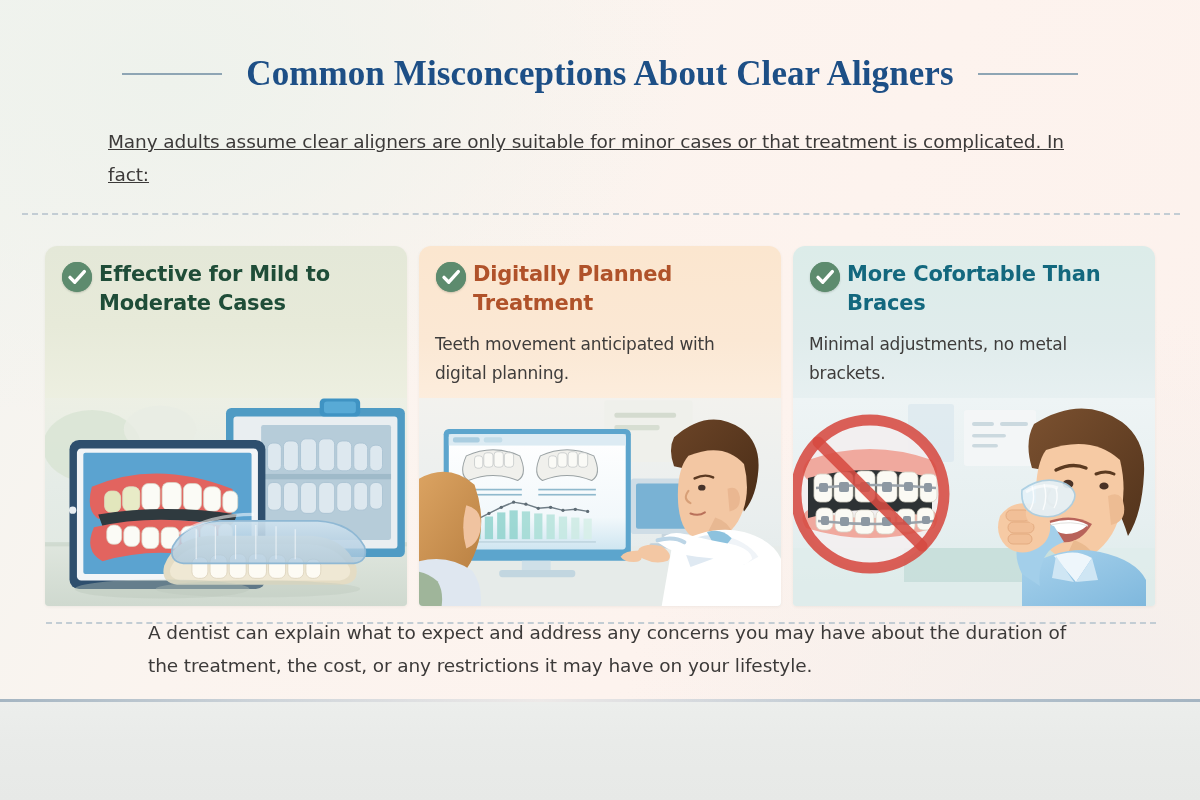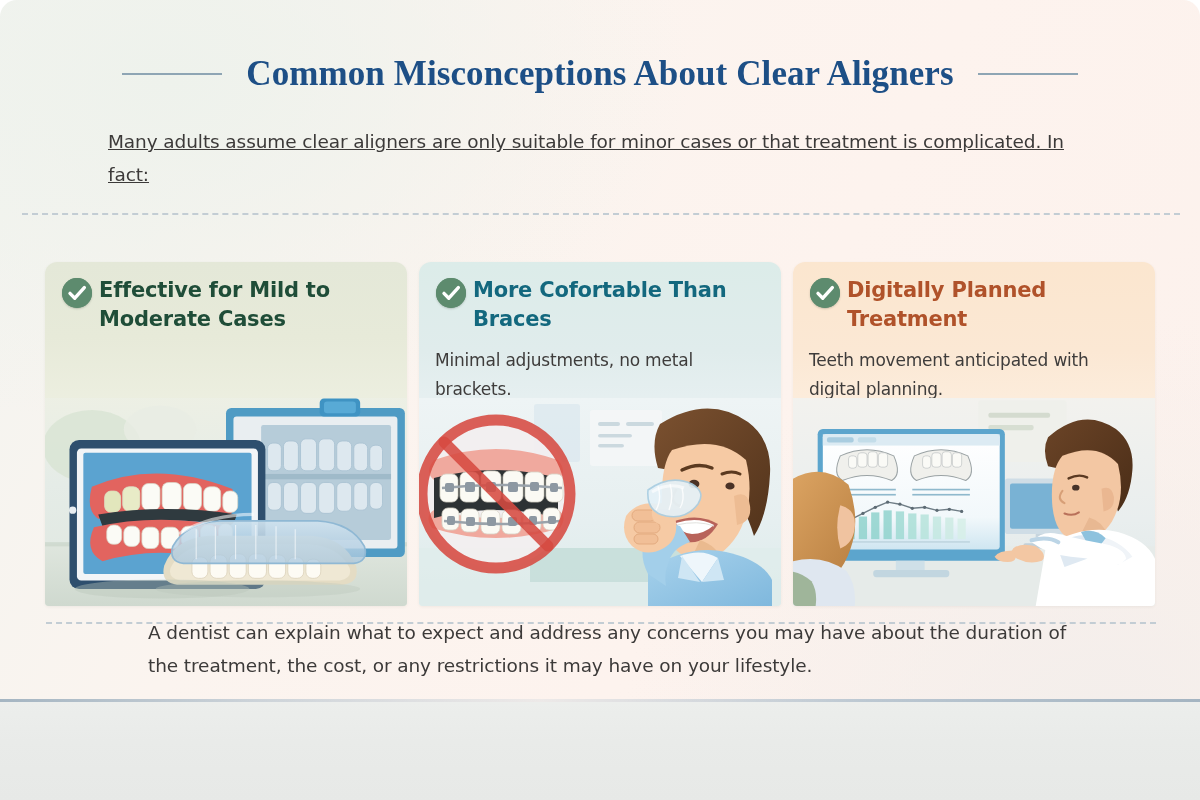--- a/index.html
+++ b/index.html
@@ -11,21 +11,20 @@
     font-family: "Liberation Sans", sans-serif;
   }
 
   #page {
     position: relative;
     width: 1200px; height: 800px;
     background:
       radial-gradient(ellipse 900px 600px at 14% 10%, #eef2ec 0%, rgba(238,242,236,0) 58%),
       radial-gradient(ellipse 800px 700px at 92% 92%, #f3eeeb 0%, rgba(243,238,235,0) 60%),
       linear-gradient(118deg, #f2f4f0 0%, #fbf4ef 32%, #fdf3ee 60%, #fcf1ec 100%);
-    border-radius: 17px;
   }
 
   
   #canvas {
     position: absolute;
     left: 0; top: 0; width: 1200px; height: 702px;
     overflow: hidden;
   }
 
   
@@ -94,21 +93,20 @@
     width: 1110px; height: 360px;
     display: flex;
     gap: 12px;
   }
   .card {
     position: relative;
     flex: 1 1 0;
     border-radius: 12px 12px 4px 4px;
     overflow: hidden;
     box-shadow: 0 1px 3px rgba(90,80,70,.07);
-    margin-top: 16px;
   }
   .card--green { background: linear-gradient(180deg,#e4e8d8 0%, #e7ead9 22%, #eef0e2 46%, #eef0e6 100%); }
   .card--peach { background: linear-gradient(180deg,#fbe6cf 0%, #fbe8d4 26%, #fdf0e2 52%, #fdf3ea 100%); }
   .card--blue  { background: linear-gradient(180deg,#dcece9 0%, #e0ecec 26%, #ebf2f4 52%, #f0f5f7 100%); }
 
   .card-head {
     position: relative;
     padding: 14px 18px 0 16px;
     min-height: 78px;
   }
@@ -302,159 +300,20 @@
                   <path d="M179 132 v32"></path>
                 <path d="M198 132 v32"></path>
                   <path d="M217 133 v31"></path>
                   <path d="M235 136 v28"></path>
               </g>
               <path d="M126 140 q30 -18 70 -18" fill="none" stroke="#ffffff" stroke-width="3" opacity=".55"></path>
             </g>
 
             <ellipse cx="110" cy="192" rx="82" ry="9" fill="#b9c6ba" opacity=".4"></ellipse>
             <ellipse cx="200" cy="192" rx="96" ry="8" fill="#b9c6ba" opacity=".35"></ellipse>
-          </svg>
-        </div>
-      </div>
-
-      <div class="card card--blue">
-        <div class="card-head">
-          <span class="check-icon">
-            <svg viewBox="0 0 30 30" aria-hidden="true">
-              <circle cx="15" cy="15" r="15" fill="#5d8b6e"></circle>
-              <path d="M8 15.4 L12.8 20.2 L22.3 9.6" fill="none" stroke="#ffffff" stroke-width="3.4" stroke-linecap="round" stroke-linejoin="round"></path>
-            </svg>
-          </span>
-          <div class="card-title">More Cofortable Than Braces</div>
-        </div>
-        <div class="card-body">Minimal adjustments, no metal brackets.</div>
-
-        <div class="illus">
-          <svg viewBox="0 0 380 208" preserveAspectRatio="xMidYMax slice" aria-hidden="true">
-            <defs>
-              <linearGradient id="c3bg" x1="0" y1="0" x2="0" y2="1">
-                <stop offset="0" stop-color="#eef4f5"></stop>
-                <stop offset=".6" stop-color="#e6eff0"></stop>
-                <stop offset="1" stop-color="#dcebea"></stop>
-              </linearGradient>
-              <linearGradient id="c3hair" x1="0" y1="0" x2="1" y2="1">
-                <stop offset="0" stop-color="#7b5130"></stop>
-                <stop offset="1" stop-color="#52331b"></stop>
-              </linearGradient>
-              <linearGradient id="c3shirt" x1="0" y1="0" x2="1" y2="1">
-                <stop offset="0" stop-color="#a8d2ec"></stop>
-                <stop offset="1" stop-color="#7fb8dd"></stop>
-              </linearGradient>
-            </defs>
-
-            <rect x="0" y="0" width="380" height="208" fill="url(#c3bg)"></rect>
-
-            <rect x="124" y="6" width="46" height="58" rx="3" fill="#dde9ef" opacity=".85"></rect>
-            <rect x="180" y="12" width="72" height="56" rx="3" fill="#f4f6f7" opacity=".9"></rect>
-            <g fill="#c7d6dd" opacity=".9">
-              <rect x="188" y="24" width="22" height="4" rx="2"></rect>
-              <rect x="216" y="24" width="28" height="4" rx="2"></rect>
-              <rect x="188" y="36" width="34" height="3.5" rx="2"></rect>
-              <rect x="188" y="46" width="26" height="3.5" rx="2"></rect>
-            </g>
-            <rect x="0" y="150" width="380" height="58" fill="#dfeceb" opacity=".85"></rect>
-            <rect x="120" y="150" width="160" height="34" fill="#b6d6cf" opacity=".55"></rect>
-
-            <g>
-              <circle cx="86" cy="96" r="74" fill="#f3eef0" opacity=".9"></circle>
-
-              <path d="M24 62 q62 -22 124 0 q10 12 0 20 q-62 -16 -124 0 q-10 -8 0 -20z" fill="#f0a99e"></path>
-              <path d="M22 130 q64 20 128 0 q8 -12 -2 -18 q-62 16 -124 0 q-10 6 -2 18z" fill="#f0a99e"></path>
-              <path d="M24 80 q62 -16 124 0 l0 40 q-62 -16 -124 0z" fill="#2d3234"></path>
-
-              <g fill="#fbfaf4" stroke="#d7d3c7" stroke-width=".8">
-                <rect x="30" y="76" width="18" height="28" rx="6"></rect>
-                <rect x="50" y="74" width="19" height="30" rx="6"></rect>
-                <rect x="71" y="73" width="20" height="31" rx="6"></rect>
-                <rect x="93" y="73" width="20" height="31" rx="6"></rect>
-                <rect x="115" y="74" width="19" height="30" rx="6"></rect>
-                <rect x="136" y="76" width="17" height="28" rx="6"></rect>
-              </g>
-
-              <g fill="#fbfaf4" stroke="#d7d3c7" stroke-width=".8">
-                <rect x="32" y="110" width="17" height="22" rx="6"></rect>
-                <rect x="51" y="111" width="18" height="23" rx="6"></rect>
-                <rect x="71" y="112" width="19" height="24" rx="6"></rect>
-                <rect x="92" y="112" width="19" height="24" rx="6"></rect>
-                <rect x="113" y="111" width="18" height="23" rx="6"></rect>
-                <rect x="133" y="110" width="17" height="22" rx="6"></rect>
-              </g>
-
-              <path d="M32 90 q58 -6 120 0" fill="none" stroke="#9aa3ab" stroke-width="2.4"></path>
-              <path d="M34 123 q58 6 116 0" fill="none" stroke="#9aa3ab" stroke-width="2.4"></path>
-
-              <g fill="#8d98a2">
-                <rect x="35" y="85" width="9" height="9" rx="2"></rect>
-                  <rect x="55" y="84" width="10" height="10" rx="2"></rect>
-                <rect x="76" y="84" width="10" height="10" rx="2"></rect>
-                  <rect x="98" y="84" width="10" height="10" rx="2"></rect>
-                <rect x="120" y="84" width="9" height="9" rx="2"></rect>
-                  <rect x="140" y="85" width="8" height="9" rx="2"></rect>
-                <rect x="37" y="118" width="8" height="9" rx="2"></rect>
-                  <rect x="56" y="119" width="9" height="9" rx="2"></rect>
-                <rect x="77" y="119" width="9" height="9" rx="2"></rect>
-                  <rect x="98" y="119" width="9" height="9" rx="2"></rect>
-                <rect x="119" y="118" width="8" height="9" rx="2"></rect>
-                  <rect x="138" y="118" width="8" height="8" rx="2"></rect>
-              </g>
-
-              <circle cx="86" cy="96" r="74" fill="none" stroke="#d64a41" stroke-width="11" opacity=".88"></circle>
-              <line x1="34" y1="44" x2="138" y2="148" stroke="#d64a41" stroke-width="11" stroke-linecap="round" opacity=".88"></line>
-            </g>
-
-            <g>
-
-              <path d="M250 26 q48 -30 88 -2 q24 18 22 52 q-2 40 -16 62 q-12 -40 -34 -50 q-32 -14 -62 -18 q-8 -26 2 -44z" fill="url(#c3hair)"></path>
-
-              <path d="M262 52 q46 -16 74 10 q10 42 -8 74 q-20 32 -50 24 q-24 -10 -26 -48 q-2 -44 10 -60z" fill="#f6caa4"></path>
-
-              <path d="M324 98 q14 -6 16 10 q2 16 -13 19 z" fill="#edbc93"></path>
-
-              <path d="M272 72 q16 -8 30 -2" fill="none" stroke="#5b3a20" stroke-width="3.4" stroke-linecap="round"></path>
-              <path d="M312 76 q10 -4 18 0" fill="none" stroke="#5b3a20" stroke-width="3" stroke-linecap="round"></path>
-
-              <ellipse cx="284" cy="86" rx="5.4" ry="4.2" fill="#4a3226"></ellipse>
-              <ellipse cx="320" cy="88" rx="4.6" ry="3.6" fill="#4a3226"></ellipse>
-
-              <path d="M266 92 q-8 12 4 16" fill="none" stroke="#dfa87c" stroke-width="2.6" stroke-linecap="round"></path>
-
-              <path d="M262 124 q26 -10 46 2 q-12 20 -30 18 q-16 -4 -16 -20z" fill="#b8635a"></path>
-              <path d="M266 125 q22 -7 38 2 q-10 9 -22 9 q-12 -1 -16 -11z" fill="#ffffff"></path>
-              <path d="M266 127 q22 -5 38 1" fill="none" stroke="#e2e2de" stroke-width="1"></path>
-
-              <path d="M290 142 q18 6 22 22 l-36 8 z" fill="#eaba8f"></path>
-
-              <path d="M238 172 q40 -26 78 -18 q36 8 46 28 l0 26 l-124 0 z" fill="url(#c3shirt)"></path>
-              <path d="M270 158 q22 -8 38 2 l-16 24 z" fill="#eef6fb"></path>
-              <path d="M272 158 l18 26 l-22 -4 z" fill="#cfe6f4"></path>
-              <path d="M308 160 l-16 24 l22 -2 z" fill="#cfe6f4"></path>
-
-              <path d="M238 176 q-12 -24 2 -40 q14 -14 30 -8 l10 16 q-18 6 -22 22 q-4 10 -2 22z" fill="#a3cfea"></path>
-
-              <path d="M216 118 q12 -16 32 -12 q16 4 18 18 q2 18 -12 26 q-18 10 -32 -2 q-12 -12 -6 -30z" fill="#f6caa4"></path>
-              <g fill="#f1bf97" stroke="#e3ab80" stroke-width="1">
-                <rect x="222" y="112" width="24" height="11" rx="5.5"></rect>
-                <rect x="224" y="124" width="26" height="11" rx="5.5"></rect>
-                <rect x="224" y="136" width="24" height="10" rx="5"></rect>
-              </g>
-              <path d="M246 106 q14 -4 18 8 q2 10 -8 12 q-12 2 -14 -8 q-1 -8 4 -12z" fill="#f6caa4"></path>
-
-              <path d="M238 92 q22 -16 44 -6 q14 8 6 20 q-12 16 -32 12 q-20 -4 -18 -26z" fill="#e4f1f8" stroke="#a9cee2" stroke-width="1.6" opacity=".92"></path>
-              <g fill="none" stroke="#ffffff" stroke-width="1.4" opacity=".8">
-                <path d="M248 88 q4 14 -2 24"></path>
-                <path d="M260 86 q4 14 -1 26"></path>
-                <path d="M272 90 q3 12 -2 20"></path>
-              </g>
-              <path d="M242 94 q16 -10 32 -4" fill="none" stroke="#ffffff" stroke-width="3" opacity=".6"></path>
-            </g>
           </svg>
         </div>
       </div>
 
       <div class="card card--peach">
         <div class="card-head">
           <span class="check-icon">
             <svg viewBox="0 0 30 30" aria-hidden="true">
               <circle cx="15" cy="15" r="15" fill="#5d8b6e"></circle>
               <path d="M8 15.4 L12.8 20.2 L22.3 9.6" fill="none" stroke="#ffffff" stroke-width="3.4" stroke-linecap="round" stroke-linejoin="round"></path>
@@ -592,20 +451,159 @@
 
               <path d="M318 168 q-24 -6 -48 -8 q-22 -2 -38 -14 q10 -12 26 -8 q24 6 46 10 q18 4 20 14z" fill="#ffffff"></path>
               <path d="M236 150 q-14 -4 -22 2 q-4 6 4 10 q12 6 24 2 q6 -6 -6 -14z" fill="#f3c7a3"></path>
               <path d="M214 154 q-14 0 -18 6 q4 6 16 5 q8 -2 2 -11z" fill="#f3c7a3"></path>
               <path d="M232 144 q16 -4 26 2" fill="none" stroke="#bcd5e6" stroke-width="4" stroke-linecap="round"></path>
             </g>
           </svg>
         </div>
       </div>
 
+      <div class="card card--blue">
+        <div class="card-head">
+          <span class="check-icon">
+            <svg viewBox="0 0 30 30" aria-hidden="true">
+              <circle cx="15" cy="15" r="15" fill="#5d8b6e"></circle>
+              <path d="M8 15.4 L12.8 20.2 L22.3 9.6" fill="none" stroke="#ffffff" stroke-width="3.4" stroke-linecap="round" stroke-linejoin="round"></path>
+            </svg>
+          </span>
+          <div class="card-title">More Cofortable Than Braces</div>
+        </div>
+        <div class="card-body">Minimal adjustments, no metal brackets.</div>
+
+        <div class="illus">
+          <svg viewBox="0 0 380 208" preserveAspectRatio="xMidYMax slice" aria-hidden="true">
+            <defs>
+              <linearGradient id="c3bg" x1="0" y1="0" x2="0" y2="1">
+                <stop offset="0" stop-color="#eef4f5"></stop>
+                <stop offset=".6" stop-color="#e6eff0"></stop>
+                <stop offset="1" stop-color="#dcebea"></stop>
+              </linearGradient>
+              <linearGradient id="c3hair" x1="0" y1="0" x2="1" y2="1">
+                <stop offset="0" stop-color="#7b5130"></stop>
+                <stop offset="1" stop-color="#52331b"></stop>
+              </linearGradient>
+              <linearGradient id="c3shirt" x1="0" y1="0" x2="1" y2="1">
+                <stop offset="0" stop-color="#a8d2ec"></stop>
+                <stop offset="1" stop-color="#7fb8dd"></stop>
+              </linearGradient>
+            </defs>
+
+            <rect x="0" y="0" width="380" height="208" fill="url(#c3bg)"></rect>
+
+            <rect x="124" y="6" width="46" height="58" rx="3" fill="#dde9ef" opacity=".85"></rect>
+            <rect x="180" y="12" width="72" height="56" rx="3" fill="#f4f6f7" opacity=".9"></rect>
+            <g fill="#c7d6dd" opacity=".9">
+              <rect x="188" y="24" width="22" height="4" rx="2"></rect>
+              <rect x="216" y="24" width="28" height="4" rx="2"></rect>
+              <rect x="188" y="36" width="34" height="3.5" rx="2"></rect>
+              <rect x="188" y="46" width="26" height="3.5" rx="2"></rect>
+            </g>
+            <rect x="0" y="150" width="380" height="58" fill="#dfeceb" opacity=".85"></rect>
+            <rect x="120" y="150" width="160" height="34" fill="#b6d6cf" opacity=".55"></rect>
+
+            <g>
+              <circle cx="86" cy="96" r="74" fill="#f3eef0" opacity=".9"></circle>
+
+              <path d="M24 62 q62 -22 124 0 q10 12 0 20 q-62 -16 -124 0 q-10 -8 0 -20z" fill="#f0a99e"></path>
+              <path d="M22 130 q64 20 128 0 q8 -12 -2 -18 q-62 16 -124 0 q-10 6 -2 18z" fill="#f0a99e"></path>
+              <path d="M24 80 q62 -16 124 0 l0 40 q-62 -16 -124 0z" fill="#2d3234"></path>
+
+              <g fill="#fbfaf4" stroke="#d7d3c7" stroke-width=".8">
+                <rect x="30" y="76" width="18" height="28" rx="6"></rect>
+                <rect x="50" y="74" width="19" height="30" rx="6"></rect>
+                <rect x="71" y="73" width="20" height="31" rx="6"></rect>
+                <rect x="93" y="73" width="20" height="31" rx="6"></rect>
+                <rect x="115" y="74" width="19" height="30" rx="6"></rect>
+                <rect x="136" y="76" width="17" height="28" rx="6"></rect>
+              </g>
+
+              <g fill="#fbfaf4" stroke="#d7d3c7" stroke-width=".8">
+                <rect x="32" y="110" width="17" height="22" rx="6"></rect>
+                <rect x="51" y="111" width="18" height="23" rx="6"></rect>
+                <rect x="71" y="112" width="19" height="24" rx="6"></rect>
+                <rect x="92" y="112" width="19" height="24" rx="6"></rect>
+                <rect x="113" y="111" width="18" height="23" rx="6"></rect>
+                <rect x="133" y="110" width="17" height="22" rx="6"></rect>
+              </g>
+
+              <path d="M32 90 q58 -6 120 0" fill="none" stroke="#9aa3ab" stroke-width="2.4"></path>
+              <path d="M34 123 q58 6 116 0" fill="none" stroke="#9aa3ab" stroke-width="2.4"></path>
+
+              <g fill="#8d98a2">
+                <rect x="35" y="85" width="9" height="9" rx="2"></rect>
+                  <rect x="55" y="84" width="10" height="10" rx="2"></rect>
+                <rect x="76" y="84" width="10" height="10" rx="2"></rect>
+                  <rect x="98" y="84" width="10" height="10" rx="2"></rect>
+                <rect x="120" y="84" width="9" height="9" rx="2"></rect>
+                  <rect x="140" y="85" width="8" height="9" rx="2"></rect>
+                <rect x="37" y="118" width="8" height="9" rx="2"></rect>
+                  <rect x="56" y="119" width="9" height="9" rx="2"></rect>
+                <rect x="77" y="119" width="9" height="9" rx="2"></rect>
+                  <rect x="98" y="119" width="9" height="9" rx="2"></rect>
+                <rect x="119" y="118" width="8" height="9" rx="2"></rect>
+                  <rect x="138" y="118" width="8" height="8" rx="2"></rect>
+              </g>
+
+              <circle cx="86" cy="96" r="74" fill="none" stroke="#d64a41" stroke-width="11" opacity=".88"></circle>
+              <line x1="34" y1="44" x2="138" y2="148" stroke="#d64a41" stroke-width="11" stroke-linecap="round" opacity=".88"></line>
+            </g>
+
+            <g>
+
+              <path d="M250 26 q48 -30 88 -2 q24 18 22 52 q-2 40 -16 62 q-12 -40 -34 -50 q-32 -14 -62 -18 q-8 -26 2 -44z" fill="url(#c3hair)"></path>
+
+              <path d="M262 52 q46 -16 74 10 q10 42 -8 74 q-20 32 -50 24 q-24 -10 -26 -48 q-2 -44 10 -60z" fill="#f6caa4"></path>
+
+              <path d="M324 98 q14 -6 16 10 q2 16 -13 19 z" fill="#edbc93"></path>
+
+              <path d="M272 72 q16 -8 30 -2" fill="none" stroke="#5b3a20" stroke-width="3.4" stroke-linecap="round"></path>
+              <path d="M312 76 q10 -4 18 0" fill="none" stroke="#5b3a20" stroke-width="3" stroke-linecap="round"></path>
+
+              <ellipse cx="284" cy="86" rx="5.4" ry="4.2" fill="#4a3226"></ellipse>
+              <ellipse cx="320" cy="88" rx="4.6" ry="3.6" fill="#4a3226"></ellipse>
+
+              <path d="M266 92 q-8 12 4 16" fill="none" stroke="#dfa87c" stroke-width="2.6" stroke-linecap="round"></path>
+
+              <path d="M262 124 q26 -10 46 2 q-12 20 -30 18 q-16 -4 -16 -20z" fill="#b8635a"></path>
+              <path d="M266 125 q22 -7 38 2 q-10 9 -22 9 q-12 -1 -16 -11z" fill="#ffffff"></path>
+              <path d="M266 127 q22 -5 38 1" fill="none" stroke="#e2e2de" stroke-width="1"></path>
+
+              <path d="M290 142 q18 6 22 22 l-36 8 z" fill="#eaba8f"></path>
+
+              <path d="M238 172 q40 -26 78 -18 q36 8 46 28 l0 26 l-124 0 z" fill="url(#c3shirt)"></path>
+              <path d="M270 158 q22 -8 38 2 l-16 24 z" fill="#eef6fb"></path>
+              <path d="M272 158 l18 26 l-22 -4 z" fill="#cfe6f4"></path>
+              <path d="M308 160 l-16 24 l22 -2 z" fill="#cfe6f4"></path>
+
+              <path d="M238 176 q-12 -24 2 -40 q14 -14 30 -8 l10 16 q-18 6 -22 22 q-4 10 -2 22z" fill="#a3cfea"></path>
+
+              <path d="M216 118 q12 -16 32 -12 q16 4 18 18 q2 18 -12 26 q-18 10 -32 -2 q-12 -12 -6 -30z" fill="#f6caa4"></path>
+              <g fill="#f1bf97" stroke="#e3ab80" stroke-width="1">
+                <rect x="222" y="112" width="24" height="11" rx="5.5"></rect>
+                <rect x="224" y="124" width="26" height="11" rx="5.5"></rect>
+                <rect x="224" y="136" width="24" height="10" rx="5"></rect>
+              </g>
+              <path d="M246 106 q14 -4 18 8 q2 10 -8 12 q-12 2 -14 -8 q-1 -8 4 -12z" fill="#f6caa4"></path>
+
+              <path d="M238 92 q22 -16 44 -6 q14 8 6 20 q-12 16 -32 12 q-20 -4 -18 -26z" fill="#e4f1f8" stroke="#a9cee2" stroke-width="1.6" opacity=".92"></path>
+              <g fill="none" stroke="#ffffff" stroke-width="1.4" opacity=".8">
+                <path d="M248 88 q4 14 -2 24"></path>
+                <path d="M260 86 q4 14 -1 26"></path>
+                <path d="M272 90 q3 12 -2 20"></path>
+              </g>
+              <path d="M242 94 q16 -10 32 -4" fill="none" stroke="#ffffff" stroke-width="3" opacity=".6"></path>
+            </g>
+          </svg>
+        </div>
+      </div>
+
     </div>
 
     <div id="rule-bottom" class="dashed-rule"></div>
 
     <p id="outro">A dentist can explain what to expect and address any concerns you may have about the duration of the treatment, the cost, or any restrictions it may have on your lifestyle.</p>
 
   </div>
 
   <div id="footer-rule"></div>
   <div id="footer-band"></div>

